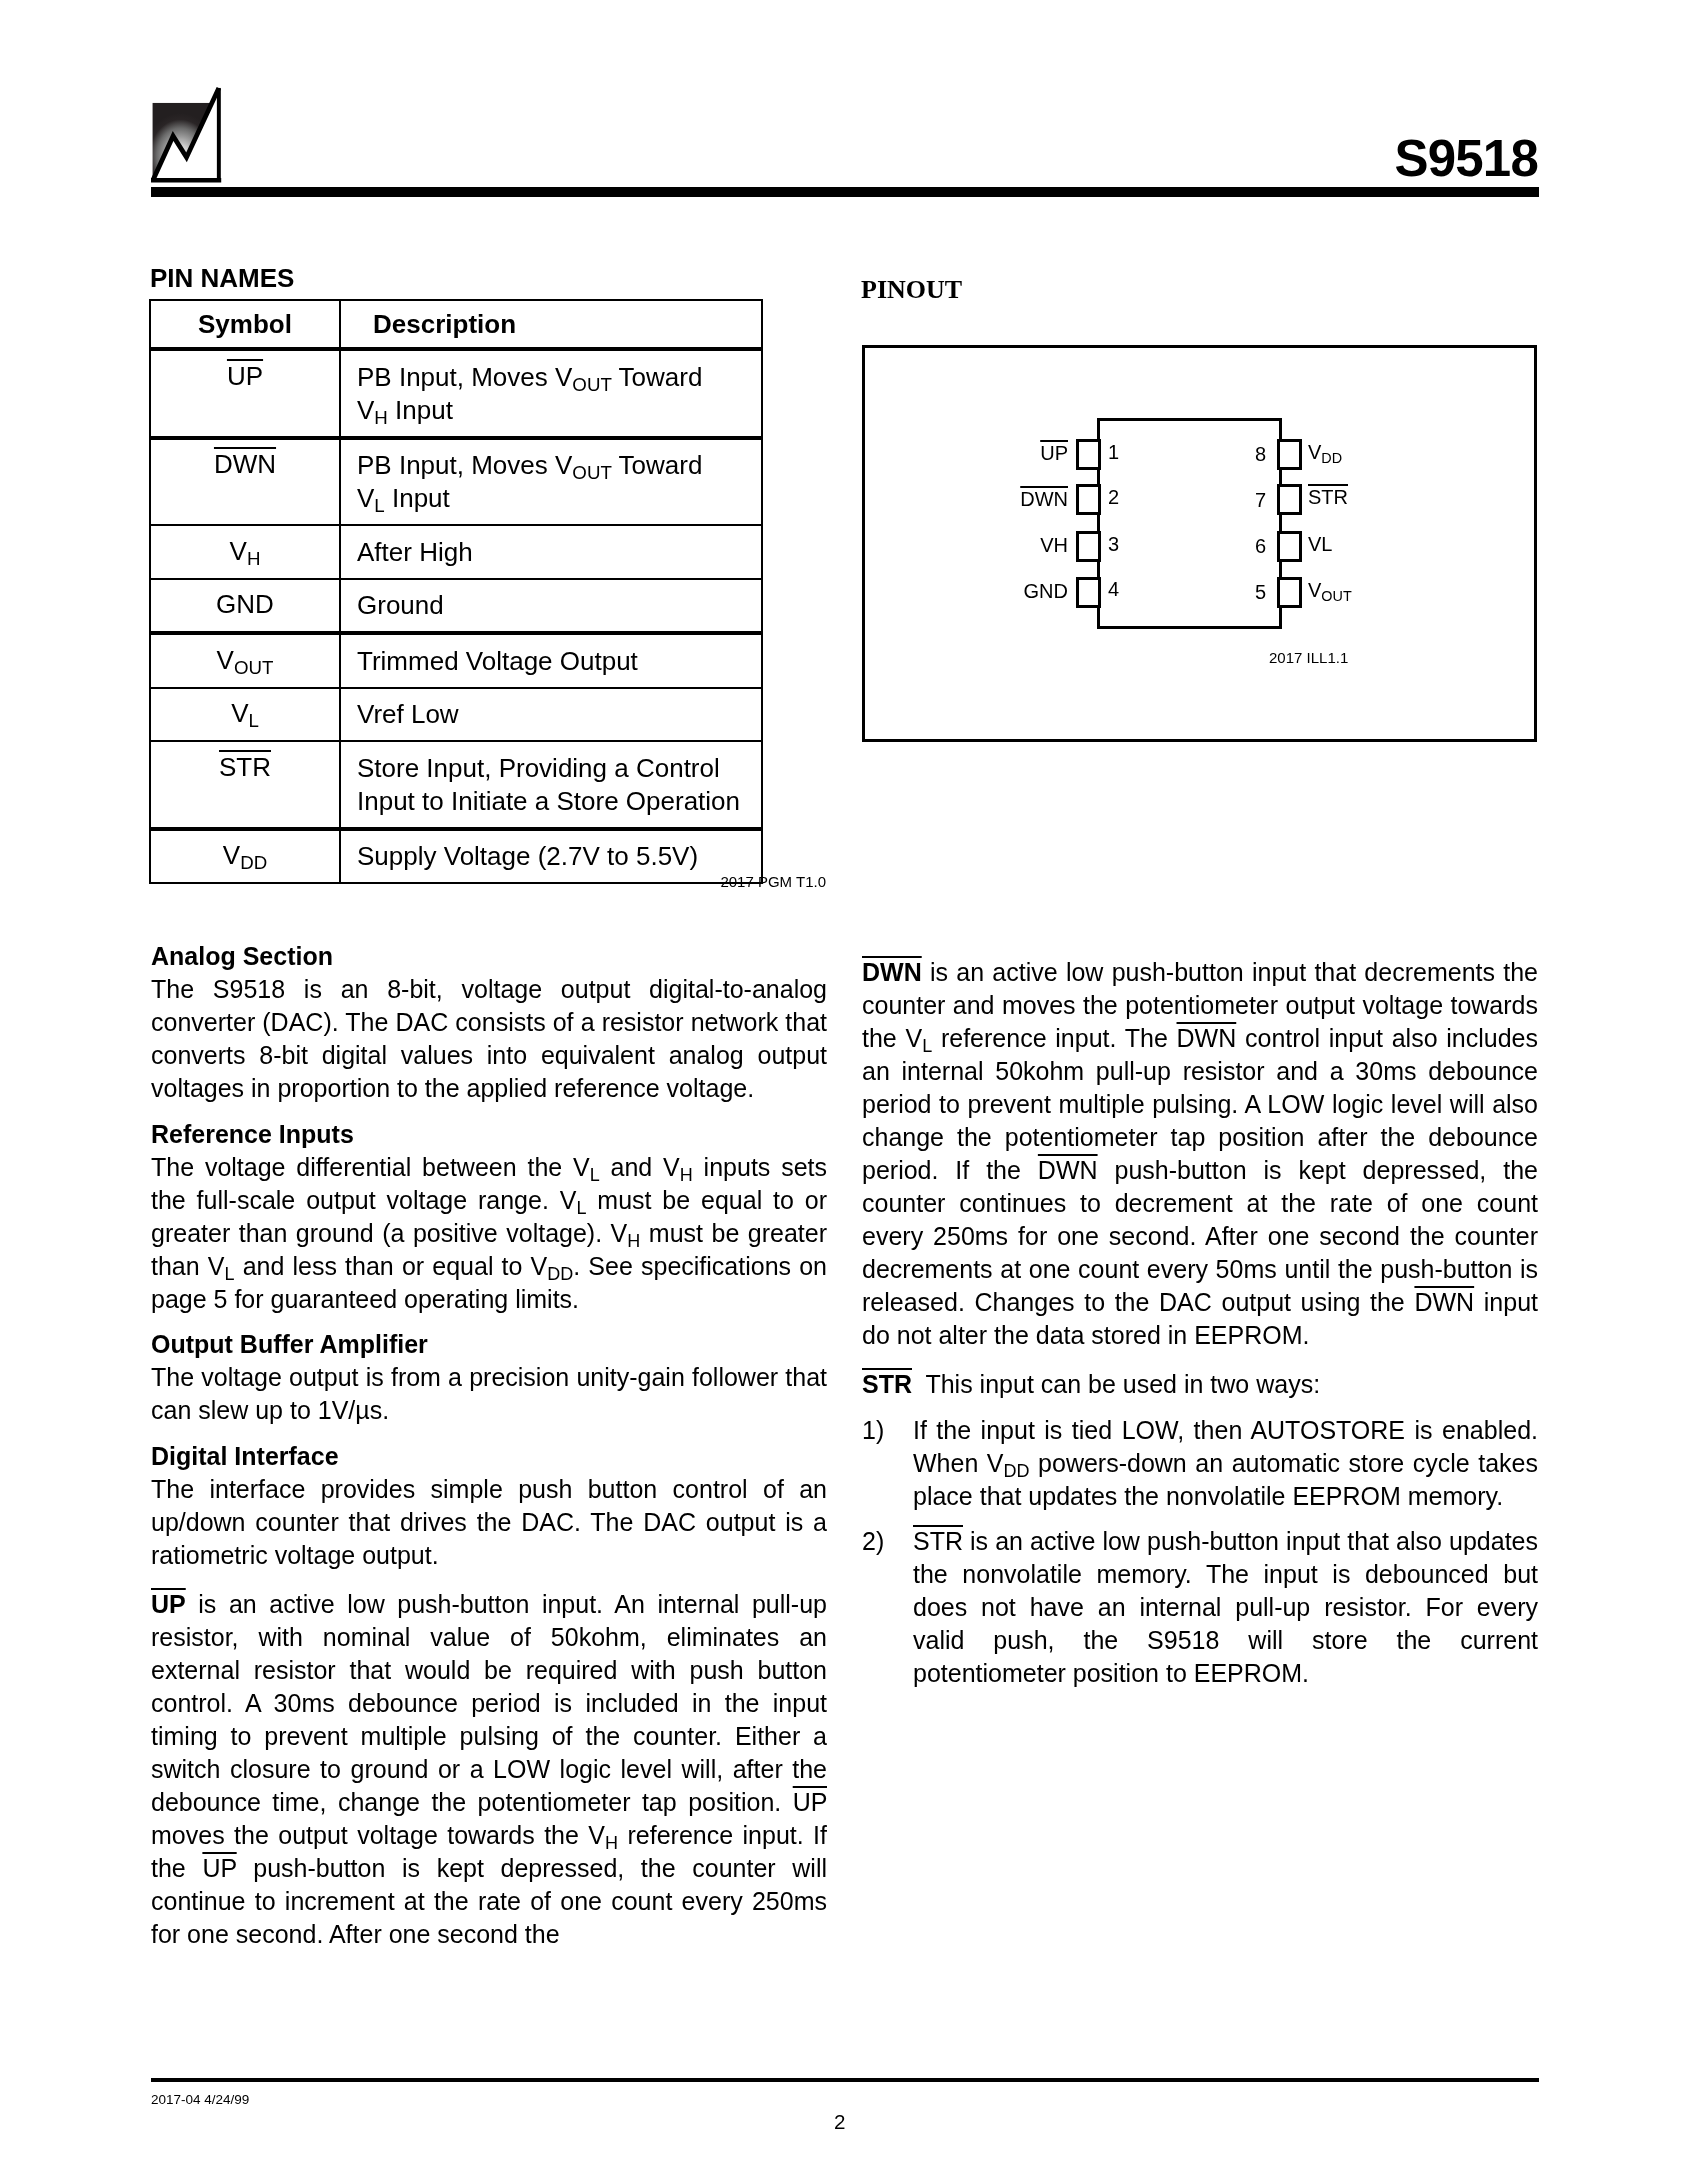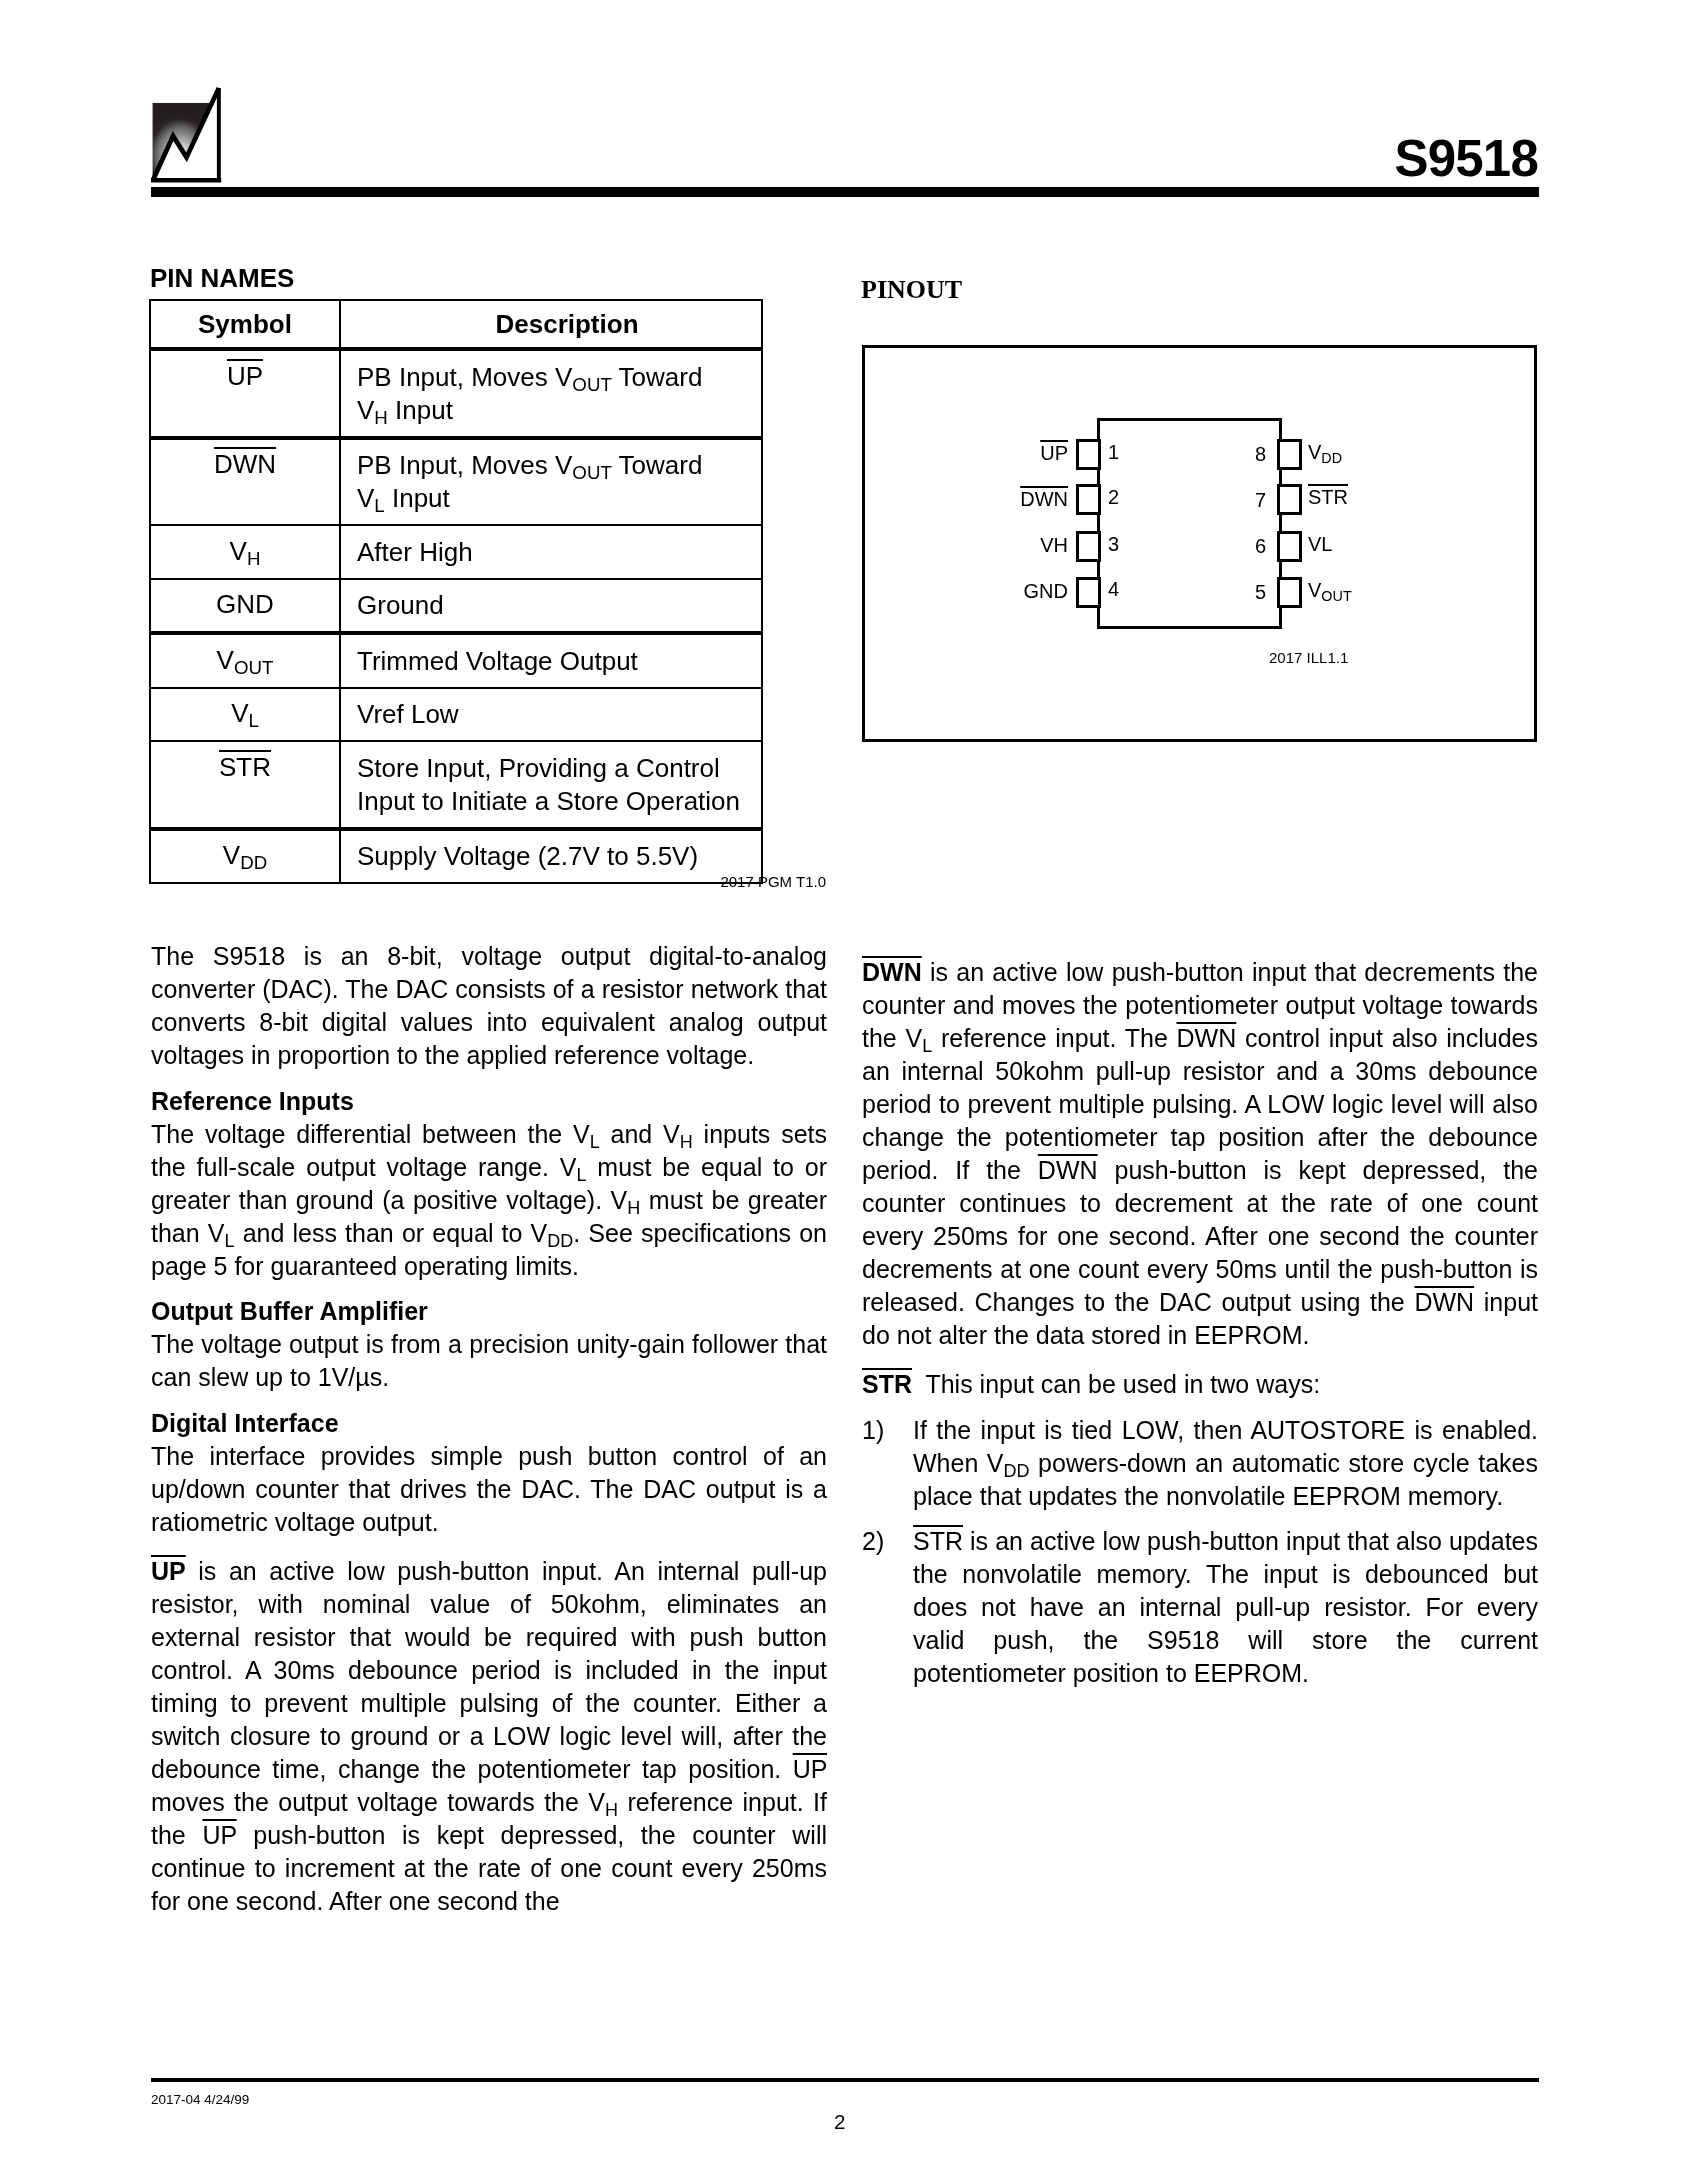--- a/index.html
+++ b/index.html
@@ -10,21 +10,21 @@
   .doc-title { right:149px; top:133px; font-size:51px; font-weight:bold; letter-spacing:-0.8px; line-height:1; }
   .header-rule { left:151px; top:187px; width:1388px; height:9.5px; background:#000; }
 
   .section-label { font-size:26px; font-weight:bold; line-height:1; }
   .pin-names-label { left:150px; top:265px; }
   .pinout-label { left:861px; top:277px;font-family:Liberation Serif, serif; }
 
   table.pins { position:absolute; left:149px; top:299px; width:614px; border-collapse:collapse;
                font-size:26px; }
   table.pins th, table.pins td { border:2.4px solid #000; padding:0; vertical-align:top; }
-  table.pins th { font-weight:bold; text-align:center; height:46px; vertical-align:middle; }
+  table.pins th { font-weight:bold; text-align:left; height:46px; vertical-align:middle; }
   table.pins th.c1 { text-align:center; width:188px; }
   table.pins th.c2 { padding-left:32px; }
   table.pins td.c1 { text-align:center; padding-top:9.5px; }
   table.pins td.c2 { padding-left:16px; padding-top:9.5px; line-height:33px; }
   table.pins tr.thick td { border-top-width:4px; }
   table.pins tr.h2 td { height:75px; }
   table.pins tr.h1 td { height:42px; }
   .tbl-caption { right:861px; top:873px; font-size:15px; }
 
   sub { font-size:72%; vertical-align:-0.25em; line-height:0; }
@@ -154,20 +154,21 @@
 
   <div class="pinlabel" style="left:1308px; top:442px;">V<sub>DD</sub></div>
   <div class="pinlabel" style="left:1308px; top:487px;"><span class="ol">STR</span></div>
   <div class="pinlabel" style="left:1308px; top:534px;">VL</div>
   <div class="pinlabel" style="left:1308px; top:580px;">V<sub>OUT</sub></div>
 
   <div class="abs ill-caption">2017 ILL1.1</div>
 </div>
 
 <div class="col col-left">
+  <h3>Analog Section</h3>
   <p>The S9518 is an 8-bit, voltage output digital-to-analog converter (DAC). The DAC consists of a resistor network that converts 8-bit digital values into equivalent analog output voltages in proportion to the applied reference voltage.</p>
   <div class="gap-sm"></div>
   <h3>Reference Inputs</h3>
   <p>The voltage differential between the V<sub>L</sub> and V<sub>H</sub> inputs sets the full-scale output voltage range. V<sub>L</sub> must be equal to or greater than ground (a positive voltage).  V<sub>H</sub> must be greater than V<sub>L</sub> and less than or equal to V<sub>DD</sub>. See specifications on page 5 for guaranteed operating limits.</p>
   <div class="gap-sm"></div>
   <h3>Output Buffer Amplifier</h3>
   <p>The voltage output is from a precision unity-gain follower that can slew up to 1V/µs.</p>
   <div class="gap-sm"></div>
   <h3>Digital Interface</h3>
   <p>The interface provides simple push button control of an up/down counter that drives the DAC. The DAC output is a ratiometric voltage output.</p>

